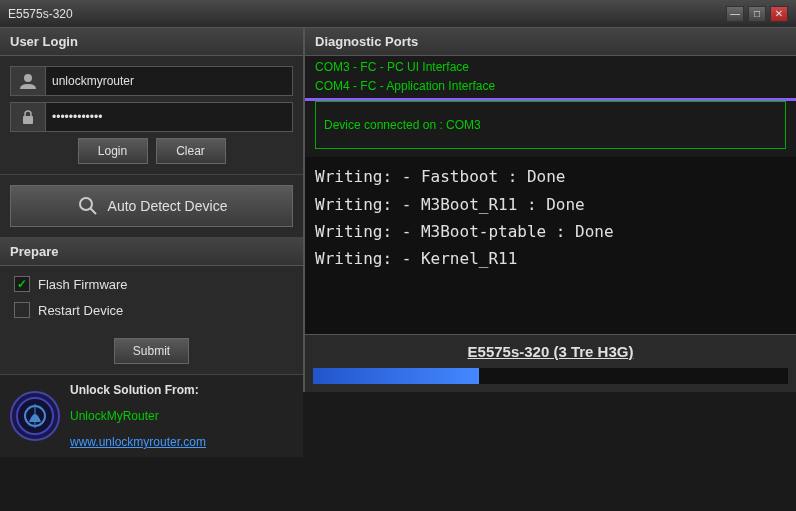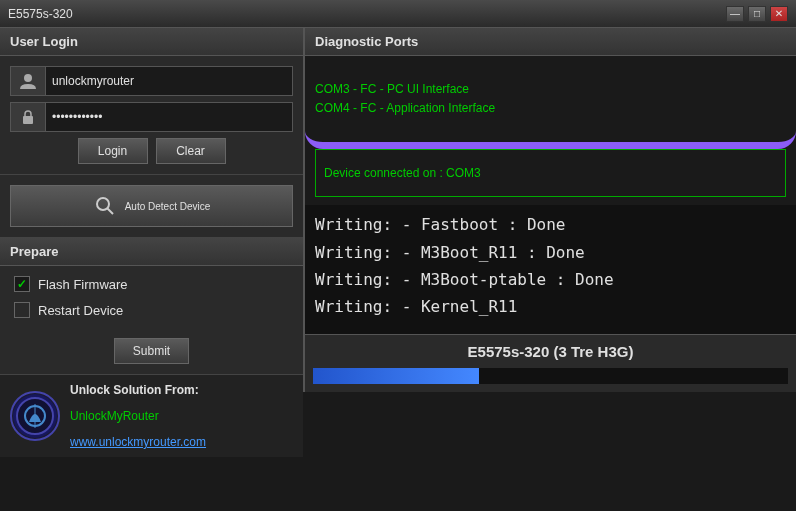--- a/index.html
+++ b/index.html
@@ -129,21 +129,21 @@
     }
 
     .auto-detect-btn {
       display: flex;
       align-items: center;
       gap: 8px;
       background: linear-gradient(to bottom, #5a5a5a, #3a3a3a);
       border: 1px solid #666;
       color: #e0e0e0;
       padding: 8px 14px;
-      font-size: 10px;
+      font-size: 14px;
       cursor: pointer;
       width: 100%;
       justify-content: center;
     }
 
     .prepare-section {
       flex: 1;
       border-bottom: 1px solid #444;
     }
 
@@ -255,23 +255,22 @@
     .diag-header {
       background: linear-gradient(to bottom, #444, #333);
       padding: 6px 10px;
       font-size: 13px;
       font-weight: bold;
       color: #e0e0e0;
       border-bottom: 1px solid #555;
     }
 
     .com-ports {
-      padding: 24px 10px;
-      border-bottom: 7px solid #8b5cf6;
-      border-radius: 18px;
+      padding: 2px 10px;
+      border-bottom: 3px solid #8b5cf6;
     }
 
     .com-port-line {
       color: #00cc00;
       font-size: 12px;
       line-height: 1.6;
     }
 
     .device-connected {
       margin: 0 10px 0 10px;
@@ -293,20 +292,21 @@
     .log-line {
       color: #e0e0e0;
       font-size: 16px;
       line-height: 1.7;
       font-family: monospace;
     }
 
     .device-footer {
       background: #2a2a2a;
       border-top: 1px solid #555;
+      text-decoration: underline;
     }
 
     .device-name-bar {
       text-align: center;
       padding: 8px;
       font-size: 15px;
       font-weight: bold;
       color: #e0e0e0;
     }
 

